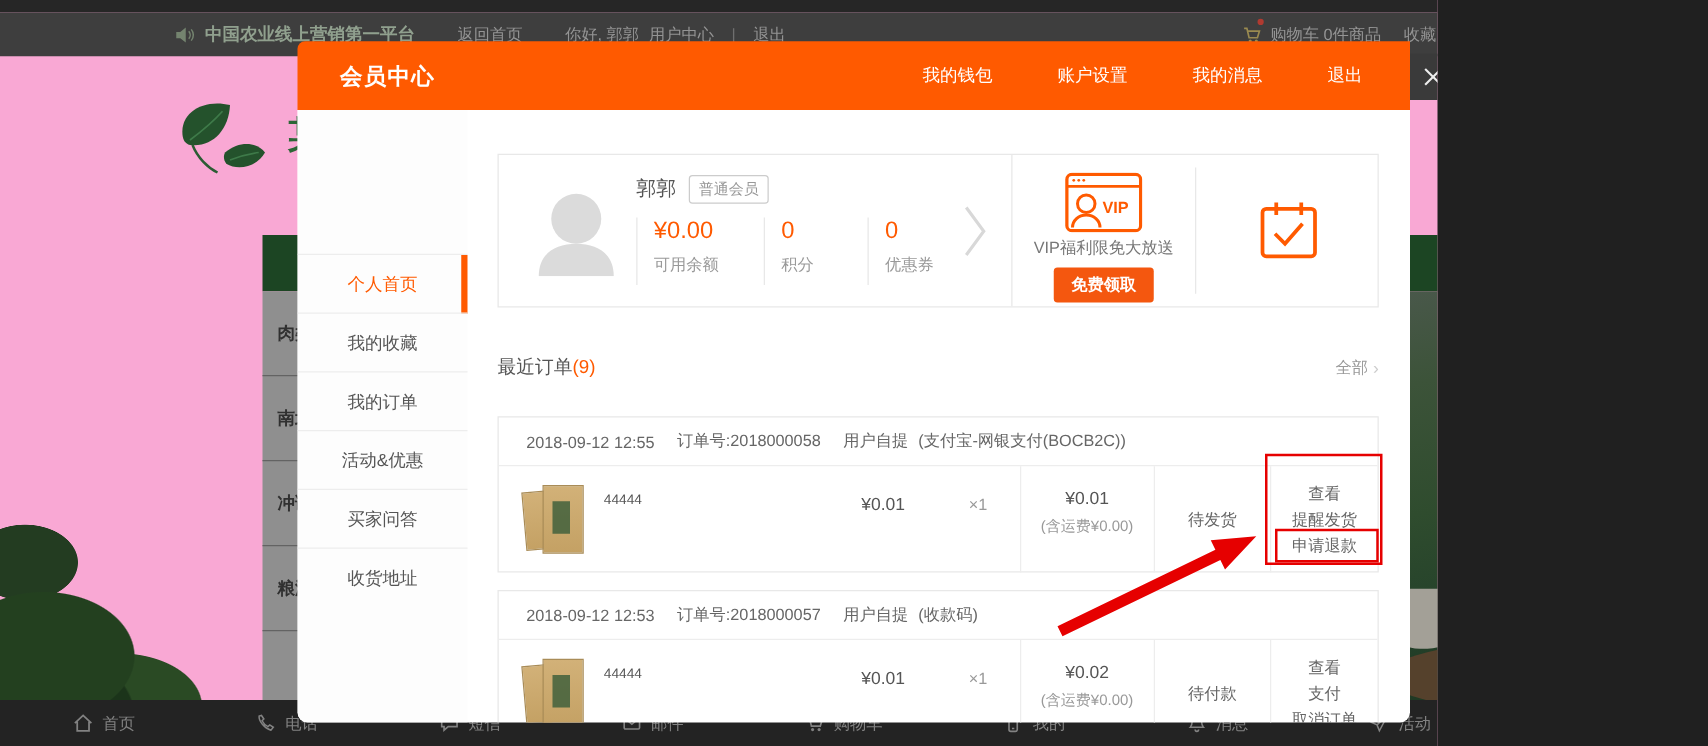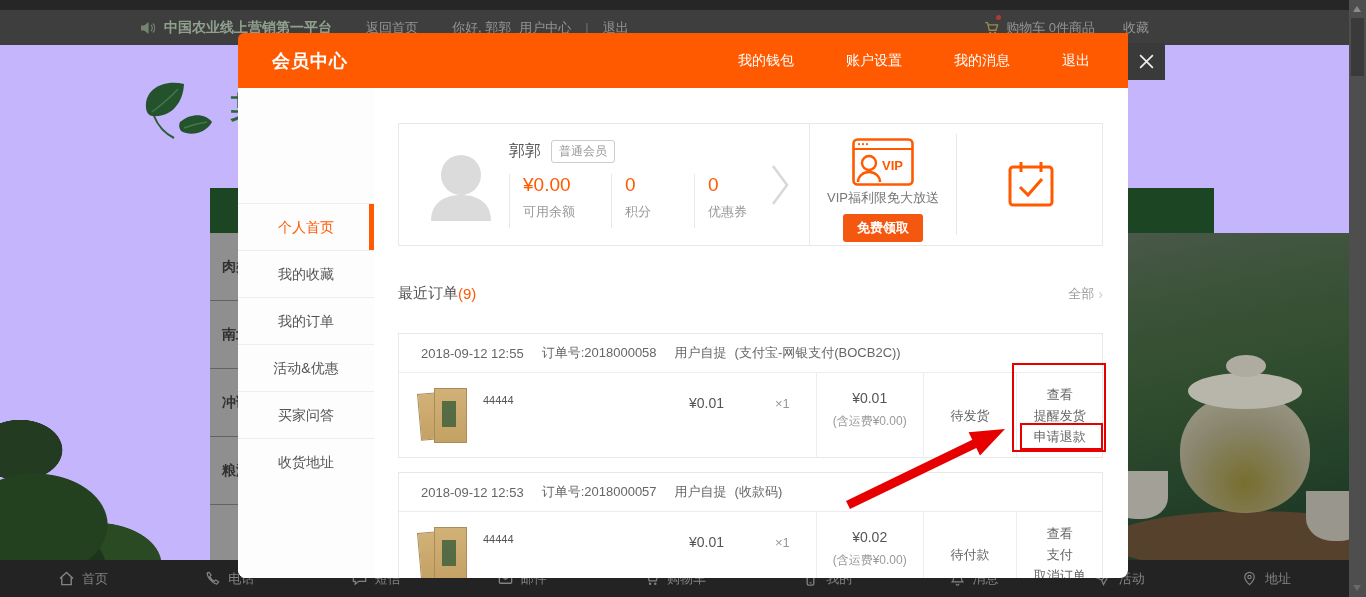--- a/index.html
+++ b/index.html
@@ -1,25 +1,25 @@
 <!DOCTYPE html>
 <html><head>
 <meta charset="utf-8">
 <style>
   html,body{margin:0;padding:0;background:#202020;}
-  .canvas{position:relative;width:1366px;height:597px;overflow:hidden;background:#c4b5fd;
+  .canvas{position:relative;width:1150px;height:597px;overflow:hidden;background:#f9a8d4;
           font-family:"Liberation Sans","DejaVu Sans",sans-serif;-webkit-font-smoothing:antialiased;}
   .abs{position:absolute;}
   
   #topstrip{left:0;top:0;width:1366px;height:10px;background:#262626;}
   #topbar{left:0;top:10px;width:1349px;height:35px;background:#3e3e3e;display:flex;align-items:center;
           color:#949494;font-size:13px;}
   #topbar .tb-site{color:#90a08e;font-weight:bold;margin-left:8px;font-size:14px;}
   #topbar .tb-link{margin-left:34px;}
-  #topbar .tb-right{margin-left:auto;display:flex;align-items:center;margin-right:200px;gap:28px;}
+  #topbar .tb-right{margin-left:auto;display:flex;align-items:center;margin-right:200px;gap:18px;}
   .cartwrap{position:relative;display:flex;align-items:center;gap:6px;}
   .cart-dot{position:absolute;left:13px;top:-4px;width:5px;height:5px;border-radius:50%;background:#b03a30;}
   #logo-leaves{left:134px;top:76px;}
   #logo-text{left:230px;top:88px;font-size:30px;font-weight:bold;color:#2c6636;}
   #green-banner{left:210px;top:188px;width:1004px;height:45px;background:#1c4523;}
   #cat-menu{left:210px;top:233px;width:170px;height:327px;background:#8f8f8f;}
   .cat-item{height:67px;display:flex;align-items:center;padding-left:12px;color:#303030;font-weight:bold;
             font-size:14px;border-bottom:1px solid #636363;}
   #photo-left{left:0;top:300px;width:210px;height:260px;
     background:

